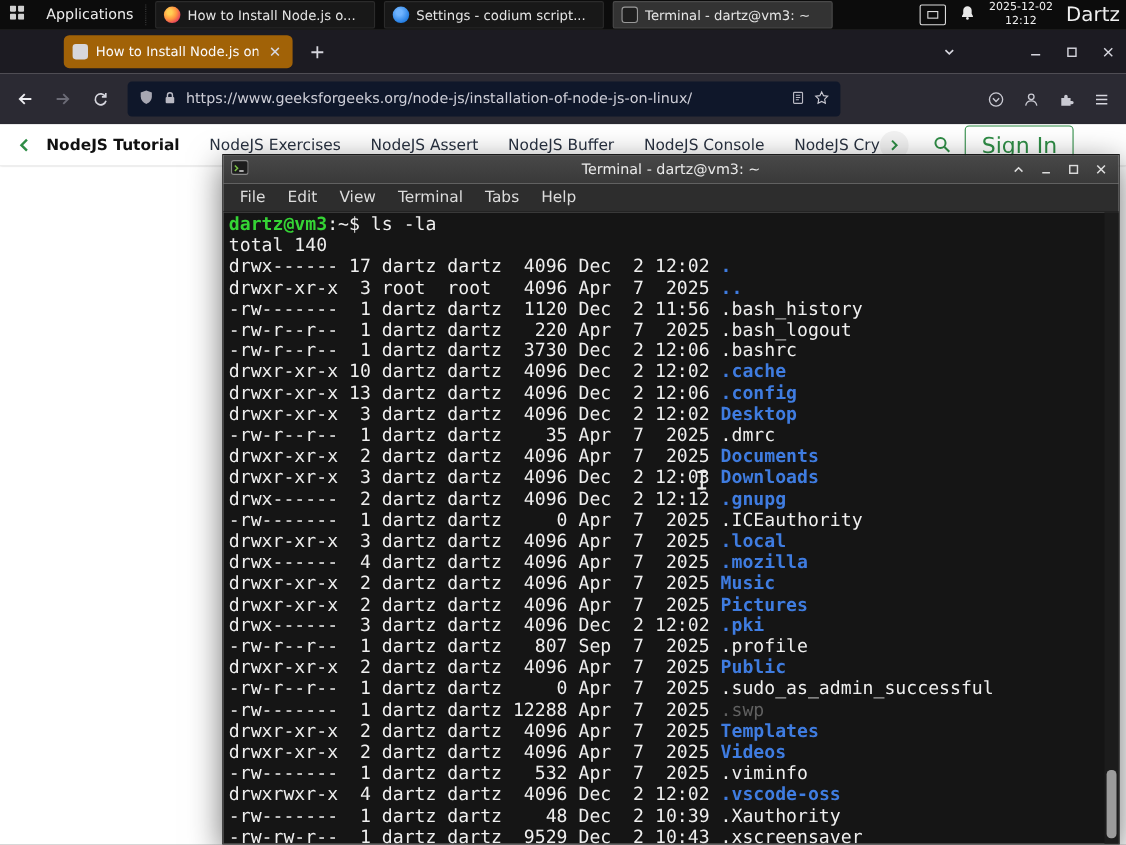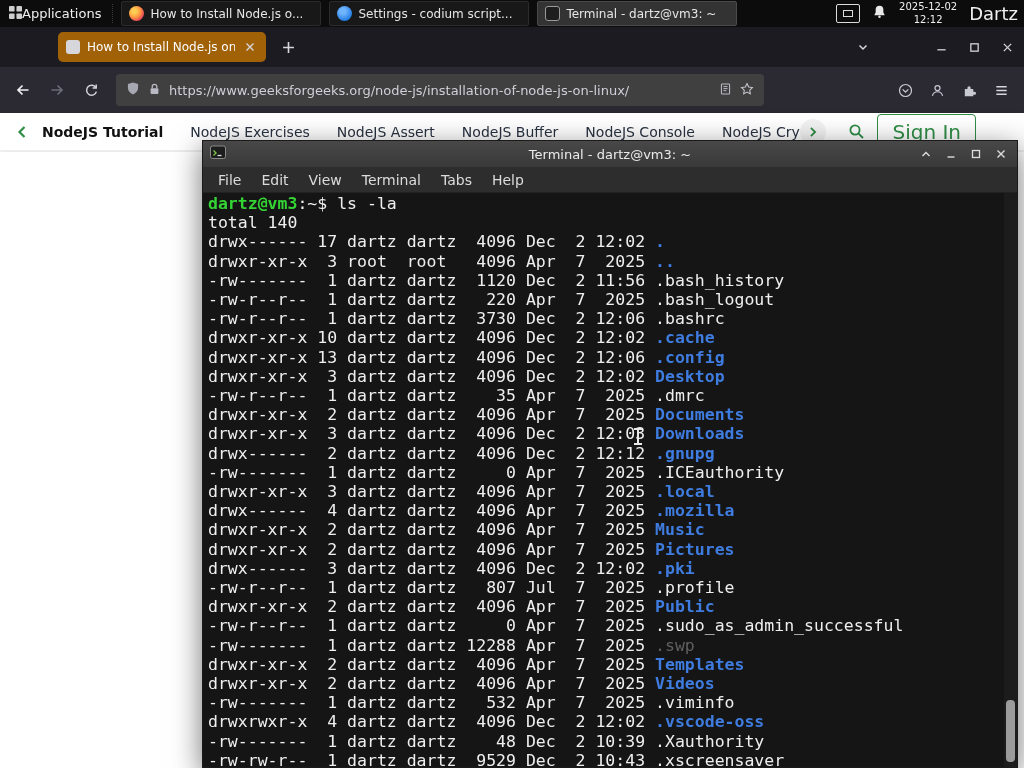--- a/index.html
+++ b/index.html
@@ -3,21 +3,21 @@
 <meta charset="utf-8">
 <style>
   * { margin:0; padding:0; box-sizing:border-box; }
   html,body { width:1024px; height:768px; overflow:hidden; background:#000;
     font-family:"DejaVu Sans","Liberation Sans",sans-serif; }
   .desktop { position:relative; width:1024px; height:768px; overflow:hidden; }
 
   
   .panel { position:absolute; top:0; left:0; right:0; height:27px; background:#0c0c0c;
     display:flex; align-items:stretch; color:#fff; z-index:200; }
-  .apps-btn { display:flex; align-items:center; gap:0; padding:0 9px; font-size:13px; color:#eee; }
+  .apps-btn { display:flex; align-items:center; gap:20px; padding:0 9px; font-size:13px; color:#eee; }
   .panel-sep { width:5px; border-left:1px dotted #3a3a3a; margin:4px 2px; }
   .taskbar { display:flex; align-items:stretch; gap:8px; flex:1 1 auto; min-width:0; padding:1px 2px; }
   .tb-btn { flex:0 1 200px; display:flex; align-items:center; gap:6px; padding:0 7px;
     background:#181818; border:1px solid #2b2b2b; border-radius:2px; min-width:0; }
   .tb-active { background:#333; border-color:#4a4a4a; }
   .tb-title { font-size:12px; color:#e6e6e6; white-space:nowrap; overflow:hidden; min-width:0; }
   .tb-ic { width:15px; height:15px; flex:0 0 15px; border-radius:50%; }
   .ic-firefox { background:radial-gradient(circle at 35% 35%, #ffcf54 15%, #ff9640 45%, #e3355e 80%); }
   .ic-settings { background:radial-gradient(circle at 40% 35%, #6fb4ff 20%, #1f7ae0 75%); }
   .ic-terminal { border-radius:3px; background:#1e1e1e; border:1px solid #9a9a9a; }
@@ -36,21 +36,21 @@
   .favicon { width:14px; height:14px; border-radius:3px; background:#d7d7db; flex:0 0 14px; }
   .tab-title { font-size:12px; white-space:nowrap; overflow:hidden; flex:1 1 auto; min-width:0; }
   .tab-close { flex:0 0 auto; display:flex; align-items:center; padding:3px; border-radius:3px; }
   .newtab { margin-left:8px; display:flex; align-items:center; justify-content:center;
     width:28px; height:28px; border-radius:4px; }
   .tab-right { margin-left:auto; display:flex; align-items:center; }
   .win-ctl { width:33px; height:30px; display:flex; align-items:center; justify-content:center; }
   .tablist-btn { margin-right:46px; }
   .navbar { height:46px; background:#2b2a33; display:flex; align-items:center; padding:0 8px; gap:4px; }
   .nav-ic { width:30px; height:30px; display:flex; align-items:center; justify-content:center; border-radius:4px; }
-  .urlbar { flex:1 1 auto; max-width:648px; height:32px; margin:0 6px; background:#404040;
+  .urlbar { flex:1 1 auto; max-width:648px; height:32px; margin:0 6px; background:#0f172a;
     border-radius:4px; display:flex; align-items:center; gap:8px; padding:0 10px; }
   .url-text { flex:1 1 auto; min-width:0; font-size:13px; color:#cfcfd8; white-space:nowrap; overflow:hidden; }
   .nav-right { margin-left:auto; display:flex; align-items:center; gap:2px; }
 
   
   .gfgnav { height:38px; background:#fff; display:flex; align-items:center; padding:0 10px;
     gap:0; border-bottom:1px solid #eee; box-shadow:0 1px 3px rgba(0,0,0,.12); }
   .gfg-chev { display:flex; align-items:center; padding:0 6px; }
   .gfg-items { display:flex; align-items:center; gap:27px; overflow:hidden; flex:1 1 auto;
     min-width:0; padding:0 8px; }
@@ -337,21 +337,21 @@
         <div class="tline"><span class="c-fg">-rw-r--r--  1 dartz dartz    35 Apr  7  2025 .dmrc</span></div>
         <div class="tline"><span class="c-fg">drwxr-xr-x  2 dartz dartz  4096 Apr  7  2025 </span><span class="c-dir">Documents</span></div>
         <div class="tline"><span class="c-fg">drwxr-xr-x  3 dartz dartz  4096 Dec  2 12:03 </span><span class="c-dir">Downloads</span></div>
         <div class="tline"><span class="c-fg">drwx------  2 dartz dartz  4096 Dec  2 12:12 </span><span class="c-dir">.gnupg</span></div>
         <div class="tline"><span class="c-fg">-rw-------  1 dartz dartz     0 Apr  7  2025 .ICEauthority</span></div>
         <div class="tline"><span class="c-fg">drwxr-xr-x  3 dartz dartz  4096 Apr  7  2025 </span><span class="c-dir">.local</span></div>
         <div class="tline"><span class="c-fg">drwx------  4 dartz dartz  4096 Apr  7  2025 </span><span class="c-dir">.mozilla</span></div>
         <div class="tline"><span class="c-fg">drwxr-xr-x  2 dartz dartz  4096 Apr  7  2025 </span><span class="c-dir">Music</span></div>
         <div class="tline"><span class="c-fg">drwxr-xr-x  2 dartz dartz  4096 Apr  7  2025 </span><span class="c-dir">Pictures</span></div>
         <div class="tline"><span class="c-fg">drwx------  3 dartz dartz  4096 Dec  2 12:02 </span><span class="c-dir">.pki</span></div>
-        <div class="tline"><span class="c-fg">-rw-r--r--  1 dartz dartz   807 Jul  7  2025 .profile</span></div>
+        <div class="tline"><span class="c-fg">-rw-r--r--  1 dartz dartz   807 Sep  7  2025 .profile</span></div>
         <div class="tline"><span class="c-fg">drwxr-xr-x  2 dartz dartz  4096 Apr  7  2025 </span><span class="c-dir">Public</span></div>
         <div class="tline"><span class="c-fg">-rw-r--r--  1 dartz dartz     0 Apr  7  2025 .sudo_as_admin_successful</span></div>
         <div class="tline"><span class="c-fg">-rw-------  1 dartz dartz 12288 Apr  7  2025 </span><span class="c-dim">.swp</span></div>
         <div class="tline"><span class="c-fg">drwxr-xr-x  2 dartz dartz  4096 Apr  7  2025 </span><span class="c-dir">Templates</span></div>
         <div class="tline"><span class="c-fg">drwxr-xr-x  2 dartz dartz  4096 Apr  7  2025 </span><span class="c-dir">Videos</span></div>
         <div class="tline"><span class="c-fg">-rw-------  1 dartz dartz   532 Apr  7  2025 .viminfo</span></div>
         <div class="tline"><span class="c-fg">drwxrwxr-x  4 dartz dartz  4096 Dec  2 12:02 </span><span class="c-dir">.vscode-oss</span></div>
         <div class="tline"><span class="c-fg">-rw-------  1 dartz dartz    48 Dec  2 10:39 .Xauthority</span></div>
         <div class="tline"><span class="c-fg">-rw-rw-r--  1 dartz dartz  9529 Dec  2 10:43 .xscreensaver</span></div>
       </div>

